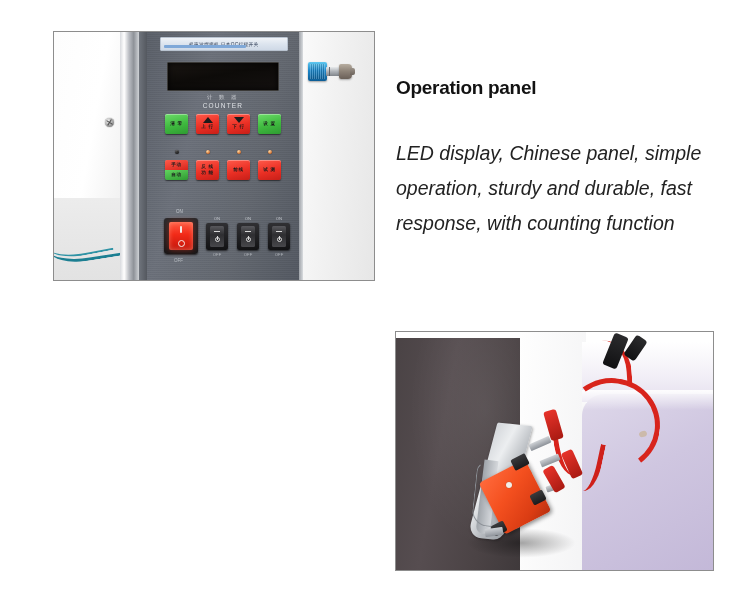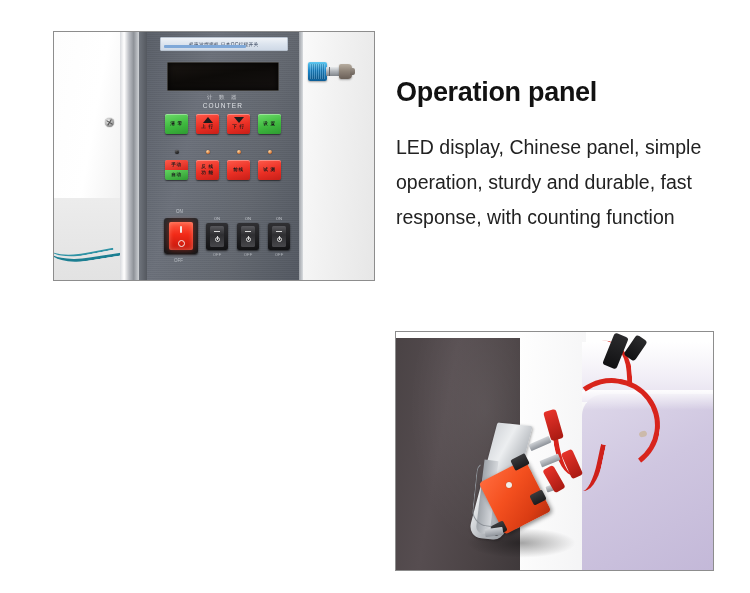--- a/index.html
+++ b/index.html
@@ -19,38 +19,38 @@
 
   .page {
     position: absolute;
     inset: 0;
     background: #ffffff;
   }
 
   
   .feature-heading {
     position: absolute;
-    font-size: 27px;
+    font-size: 19px;
     font-weight: bold;
     letter-spacing: -0.3px;
     color: #121212;
     line-height: 1.05;
     white-space: nowrap;
   }
   .feature-body {
     position: absolute;
     font-size: 19.5px;
     font-weight: 400;
     color: #222222;
     line-height: 35px;
   }
 
   
   #op-heading { left: 396px; top: 78px; }
-  #op-body    { left: 396px; top: 130px; width: 322px; }
+  #op-body    { left: 396px; top: 136px; width: 322px; font-style: italic; }
 
   
   #tact-heading { left: 41px; top: 347px; }
   #tact-body    { left: 41px; top: 400px; width: 330px; }
 
   
   #photo-panel {
     position: absolute;
     left: 53px;
     top: 31px;

